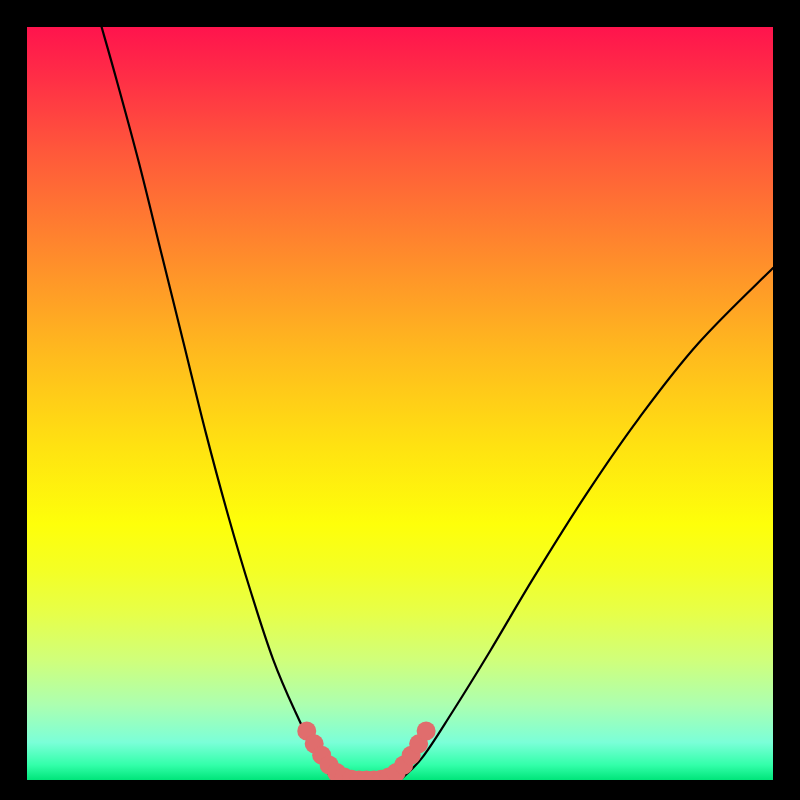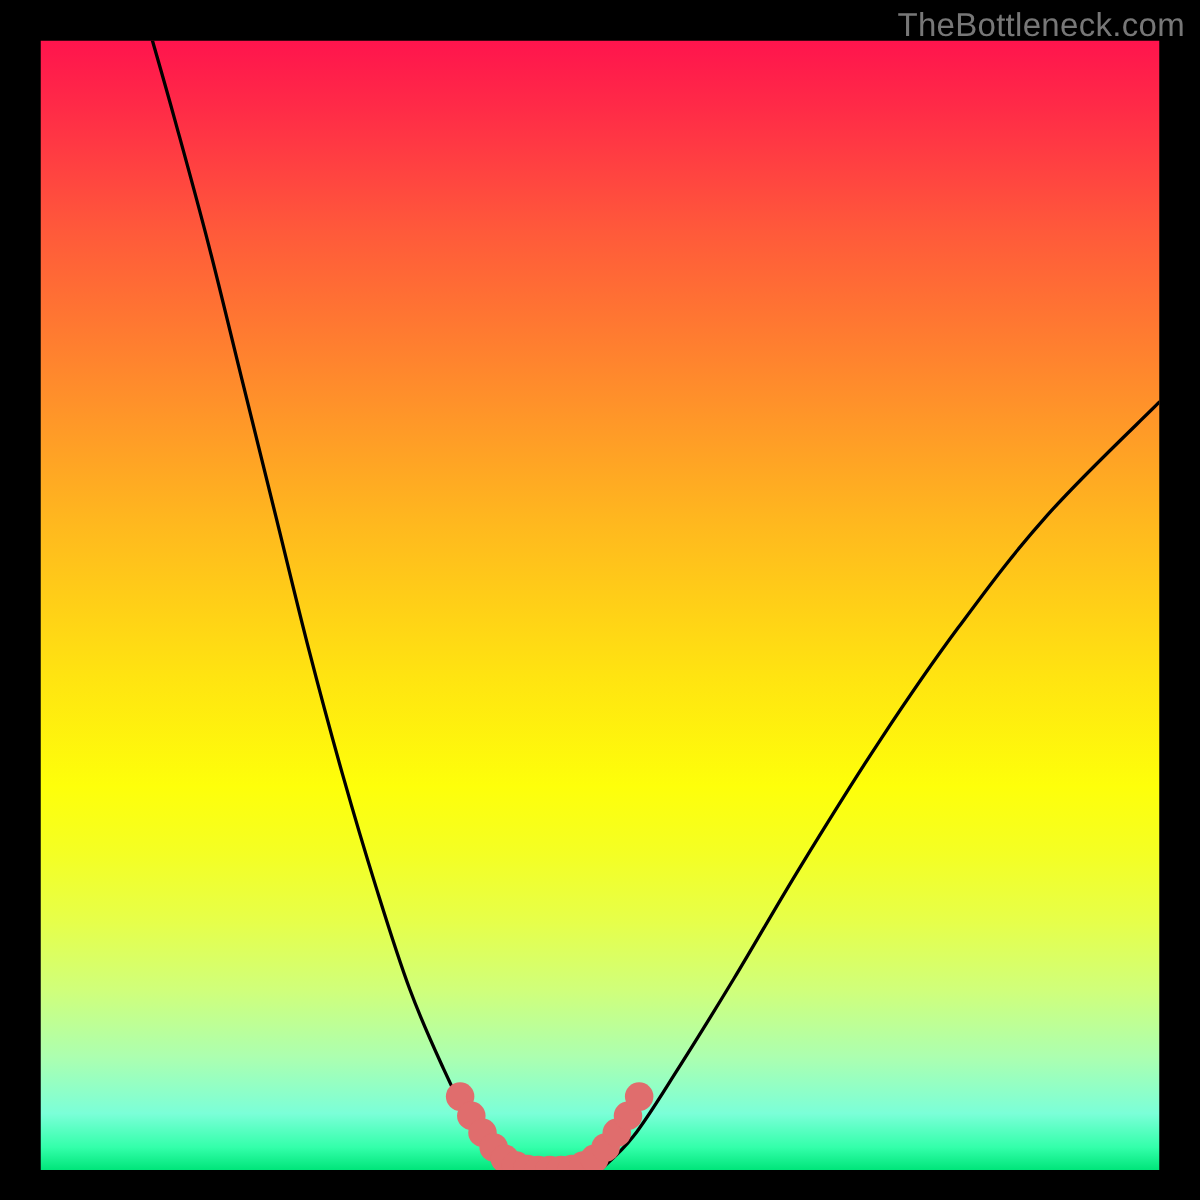--- a/index.html
+++ b/index.html
@@ -66,21 +66,20 @@
     left: 0;
     top: 0;
     width: 100%;
     height: 100%;
   }
 </style>
 </head>
 <body>
 
 <div class="frame">
-  <div class="watermark">TheBottleneck.com</div>
 
   <div class="plot-area">
     <div class="gradient"></div>
 
     <svg class="curves" viewBox="0 0 746 753" preserveAspectRatio="none">
       <path id="curve-path" fill="none" stroke="#000" stroke-width="2.2" stroke-linecap="round" stroke-linejoin="round" d="M 74.60 0.00 C 77.29 9.49 82.81 28.31 89.52 52.71 C 96.23 77.11 103.84 104.37 111.90 135.54 C 119.96 166.71 126.22 193.37 134.28 225.90 C 142.34 258.43 148.60 283.73 156.66 316.26 C 164.72 348.79 170.98 375.45 179.04 406.62 C 187.10 437.79 193.36 460.99 201.42 489.45 C 209.48 517.91 215.74 539.00 223.80 564.75 C 231.86 590.50 238.12 610.83 246.18 632.52 C 254.24 654.21 260.50 667.61 268.56 685.23 C 276.62 702.85 284.23 718.21 290.94 730.41 C 297.65 742.61 303.17 748.93 305.86 753.00 C 308.55 757.07 301.83 753.00 305.86 753.00 C 309.89 753.00 320.18 753.00 328.24 753.00 C 336.30 753.00 342.56 753.00 350.62 753.00 C 358.68 753.00 368.97 753.00 373.00 753.00 C 377.03 753.00 368.97 757.07 373.00 753.00 C 377.03 748.93 385.98 742.61 395.38 730.41 C 404.78 718.21 413.13 704.21 425.22 685.23 C 437.31 666.25 447.75 649.39 462.52 624.99 C 477.29 600.59 489.82 578.15 507.28 549.69 C 524.74 521.23 540.70 495.32 559.50 466.86 C 578.30 438.40 591.58 418.67 611.72 391.56 C 631.86 364.45 647.23 343.37 671.40 316.26 C 695.57 289.15 732.57 254.51 746.00 240.96"></path>
       <g id="marker-group">
           <circle cx="279.75" cy="704.05" r="9.5" fill="#e06d6d"></circle>
           <circle cx="287.21" cy="716.86" r="9.5" fill="#e06d6d"></circle>
           <circle cx="294.67" cy="728.15" r="9.5" fill="#e06d6d"></circle>

